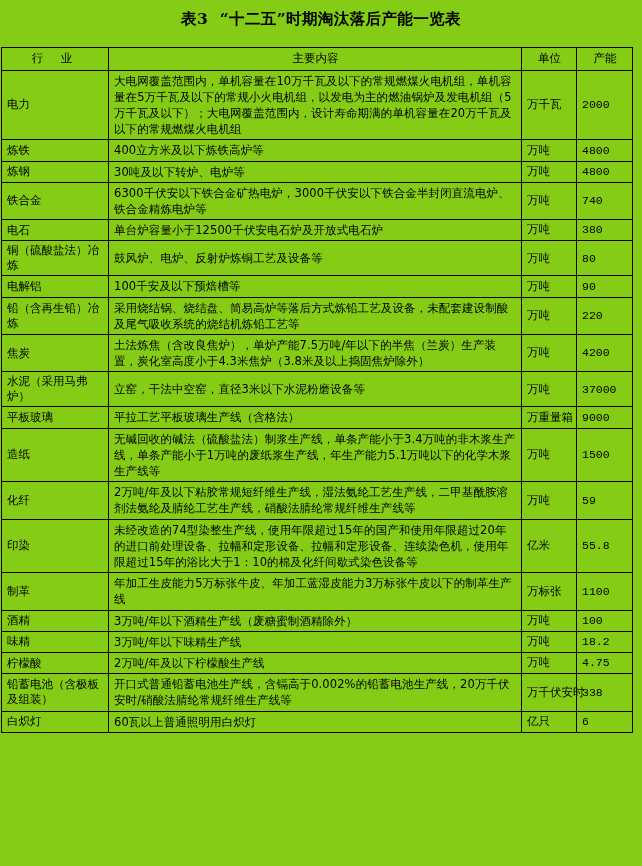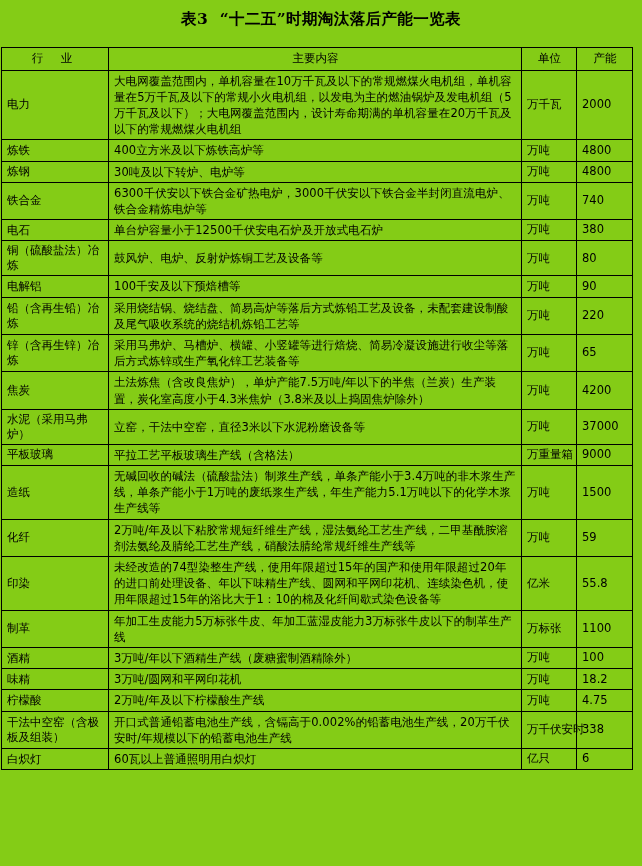--- a/index.html
+++ b/index.html
@@ -69,20 +69,21 @@
   }
   td.industry {
     line-height: 15px;
   }
   td.content {
     line-height: 16.2px;
     letter-spacing: 0.1px;
   }
   td.unit, td.cap {
     white-space: nowrap;
+    font-family: Liberation Mono, monospace;
   }
   td.cap {
     padding-left: 7px;
   }
 </style>
 </head>
 <body>
 
 <div id="page">
 
@@ -147,26 +148,20 @@
             <td class="unit">万吨</td>
             <td class="cap">90</td>
           </tr>
           <tr>
             <td class="industry">铅（含再生铅）冶炼</td>
             <td class="content">采用烧结锅、烧结盘、简易高炉等落后方式炼铅工艺及设备，未配套建设制酸及尾气吸收系统的烧结机炼铅工艺等</td>
             <td class="unit">万吨</td>
             <td class="cap">220</td>
           </tr>
           <tr>
-            <td class="industry">锌（含再生锌）冶炼</td>
-            <td class="content">采用马弗炉、马槽炉、横罐、小竖罐等进行焙烧、简易冷凝设施进行收尘等落后方式炼锌或生产氧化锌工艺装备等</td>
-            <td class="unit">万吨</td>
-            <td class="cap">65</td>
-          </tr>
-          <tr>
             <td class="industry">焦炭</td>
             <td class="content">土法炼焦（含改良焦炉），单炉产能7.5万吨/年以下的半焦（兰炭）生产装置，炭化室高度小于4.3米焦炉（3.8米及以上捣固焦炉除外）</td>
             <td class="unit">万吨</td>
             <td class="cap">4200</td>
           </tr>
           <tr>
             <td class="industry">水泥（采用马弗炉）</td>
             <td class="content">立窑，干法中空窑，直径3米以下水泥粉磨设备等</td>
             <td class="unit">万吨</td>
             <td class="cap">37000</td>
@@ -184,51 +179,51 @@
             <td class="cap">1500</td>
           </tr>
           <tr>
             <td class="industry">化纤</td>
             <td class="content">2万吨/年及以下粘胶常规短纤维生产线，湿法氨纶工艺生产线，二甲基酰胺溶剂法氨纶及腈纶工艺生产线，硝酸法腈纶常规纤维生产线等</td>
             <td class="unit">万吨</td>
             <td class="cap">59</td>
           </tr>
           <tr>
             <td class="industry">印染</td>
-            <td class="content">未经改造的74型染整生产线，使用年限超过15年的国产和使用年限超过20年的进口前处理设备、年以下味精生产线、圆网和平网印花机、连续染色机，使用年限超过15年的浴比大于1：10的棉及化纤间歇式染色设备等</td>
+            <td class="content">未经改造的74型染整生产线，使用年限超过15年的国产和使用年限超过20年的进口前处理设备、拉幅和定形设备、拉幅和定形设备、连续染色机，使用年限超过15年的浴比大于1：10的棉及化纤间歇式染色设备等</td>
             <td class="unit">亿米</td>
             <td class="cap">55.8</td>
           </tr>
           <tr>
             <td class="industry">制革</td>
             <td class="content">年加工生皮能力5万标张牛皮、年加工蓝湿皮能力3万标张牛皮以下的制革生产线</td>
             <td class="unit">万标张</td>
             <td class="cap">1100</td>
           </tr>
           <tr>
             <td class="industry">酒精</td>
             <td class="content">3万吨/年以下酒精生产线（废糖蜜制酒精除外）</td>
             <td class="unit">万吨</td>
             <td class="cap">100</td>
           </tr>
           <tr>
             <td class="industry">味精</td>
-            <td class="content">3万吨/圆网和平网印花机</td>
+            <td class="content">3万吨/年以下味精生产线</td>
             <td class="unit">万吨</td>
             <td class="cap">18.2</td>
           </tr>
           <tr>
             <td class="industry">柠檬酸</td>
             <td class="content">2万吨/年及以下柠檬酸生产线</td>
             <td class="unit">万吨</td>
             <td class="cap">4.75</td>
           </tr>
           <tr>
-            <td class="industry">干法中空窑（含极板及组装）</td>
-            <td class="content">开口式普通铅蓄电池生产线，含镉高于0.002%的铅蓄电池生产线，20万千伏安时/年规模以下的铅蓄电池生产线</td>
+            <td class="industry">铅蓄电池（含极板及组装）</td>
+            <td class="content">开口式普通铅蓄电池生产线，含镉高于0.002%的铅蓄电池生产线，20万千伏安时/硝酸法腈纶常规纤维生产线等</td>
             <td class="unit">万千伏安时</td>
             <td class="cap">338</td>
           </tr>
           <tr>
             <td class="industry">白炽灯</td>
             <td class="content">60瓦以上普通照明用白炽灯</td>
             <td class="unit">亿只</td>
             <td class="cap">6</td>
           </tr>
         </tbody>

